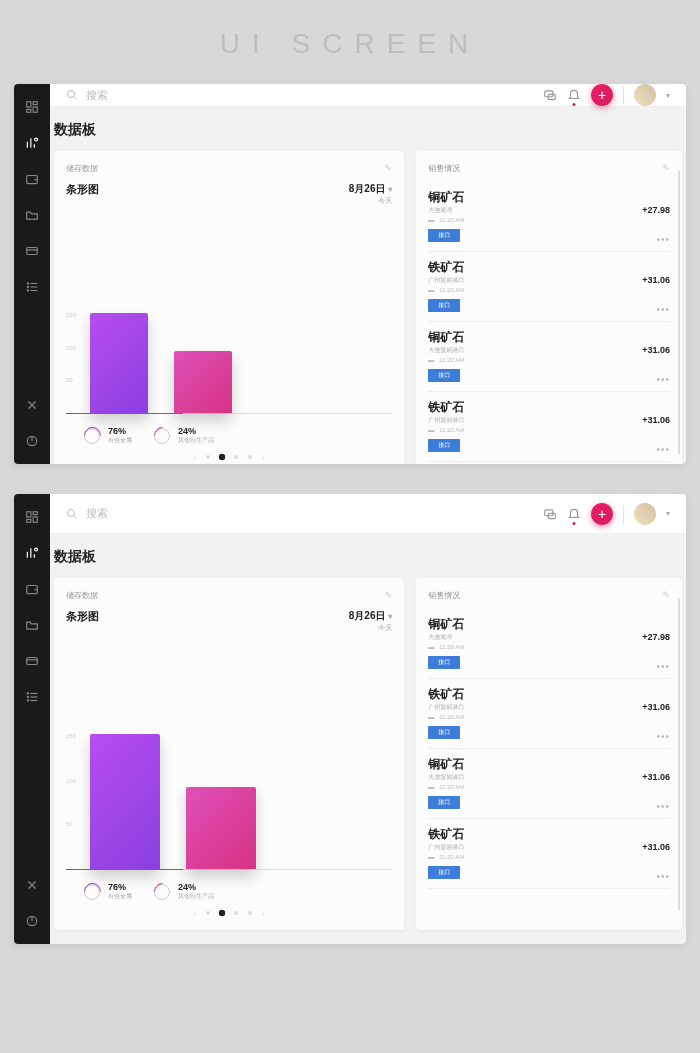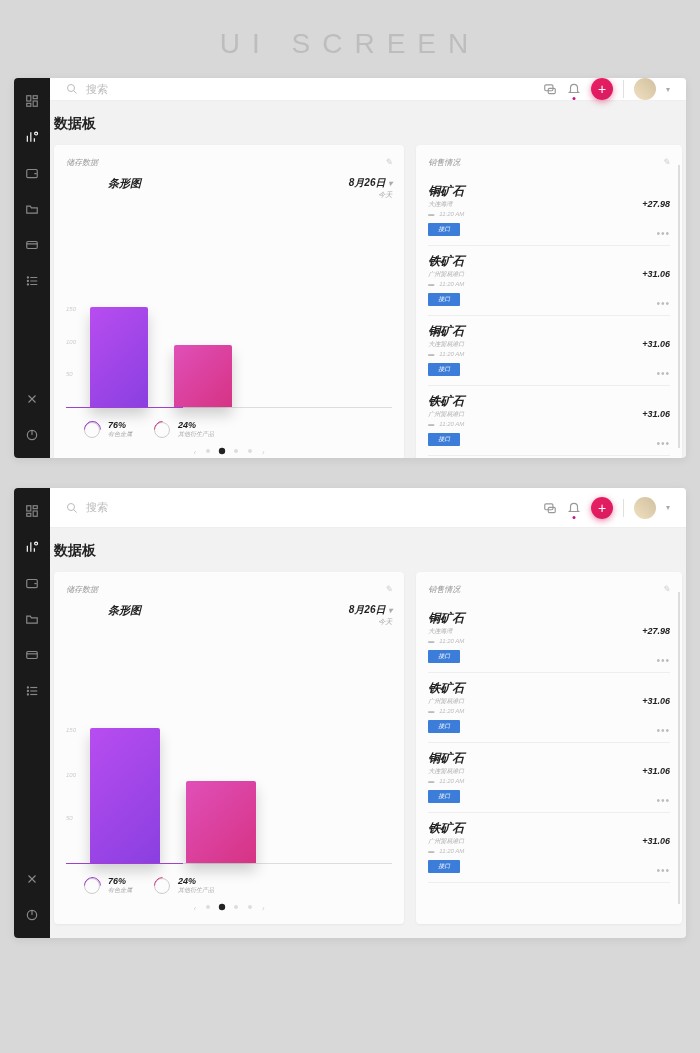--- a/index.html
+++ b/index.html
@@ -1,40 +1,40 @@
 <!DOCTYPE html>
 <html><head>
 <meta charset="utf-8">
 <style>
 * { margin: 0; padding: 0; box-sizing: border-box; font-family: -apple-system, "PingFang SC", "Microsoft YaHei", sans-serif; }
 body { background: #d8d8d8; width: 700px; height: 1053px; overflow: hidden; }
-.title-banner { text-align: center; padding: 28px 0 18px; color: #bdbdbd; font-size: 28px; letter-spacing: 12px; font-weight: 300; }
+.title-banner { text-align: center; padding: 28px 0 24px; color: #bdbdbd; font-size: 28px; letter-spacing: 12px; font-weight: 300; }
 .dashboard { background: #f2f2f2; margin: 0 14px 30px; border-radius: 4px; box-shadow: 0 2px 8px rgba(0,0,0,0.08); display: flex; height: 380px; overflow: hidden; }
 .sidebar { background: #1a1a1a; width: 36px; display: flex; flex-direction: column; align-items: center; padding: 14px 0; gap: 18px; }
 .sidebar-item { width: 18px; height: 18px; display: flex; align-items: center; justify-content: center; color: #888; cursor: pointer; }
 .sidebar-item.active { color: #fff; }
 .sidebar-spacer { flex: 1; }
 .main { flex: 1; display: flex; flex-direction: column; }
 .topbar { background: #fff; height: 40px; display: flex; align-items: center; padding: 0 16px; gap: 10px; border-bottom: 1px solid #eee; }
 .search-wrap { flex: 1; display: flex; align-items: center; gap: 8px; color: #bbb; font-size: 11px; }
 .topbar-icon { color: #999; width: 14px; height: 14px; cursor: pointer; position: relative; }
 .dot-badge { position: absolute; bottom: -4px; left: 50%; transform: translateX(-50%); width: 3px; height: 3px; border-radius: 50%; background: #c71585; }
 .add-btn { width: 22px; height: 22px; border-radius: 50%; background: linear-gradient(135deg, #e91e63, #d81b60); color: #fff; display: flex; align-items: center; justify-content: center; font-size: 14px; box-shadow: 0 2px 6px rgba(216,27,96,0.5); cursor: pointer; }
 .divider-v { width: 1px; height: 18px; background: #e0e0e0; }
 .avatar { width: 22px; height: 22px; border-radius: 50%; background: linear-gradient(45deg,#f0e0c0,#d0c0a0); cursor: pointer; }
 .chevron { color: #aaa; font-size: 8px; }
 .content { padding: 14px 4px; flex: 1; display: flex; flex-direction: column; }
 .page-title { font-size: 14px; font-weight: 700; color: #222; margin-bottom: 12px; }
-.panels { display: flex; gap: 12px; flex: 1; font-style: italic; }
+.panels { display: flex; gap: 12px; flex: 1; }
 .panel { background: #fcfcfc; border-radius: 4px; box-shadow: 0 1px 3px rgba(0,0,0,0.05); padding: 12px; position: relative; }
 .panel-left { flex: 1.35; display: flex; flex-direction: column; }
 .panel-right { flex: 1; overflow: hidden; }
 .panel-header { font-size: 8px; color: #999; margin-bottom: 8px; display: flex; justify-content: space-between; }
 .panel-edit { color: #ccc; cursor: pointer; font-size: 9px; }
-.chart-header { display: flex; justify-content: space-between; align-items: flex-start; margin-bottom: 6px; margin-left: 42px; }
+.chart-header { display: flex; justify-content: space-between; align-items: flex-start; margin-bottom: 6px; }
 .chart-title { font-size: 11px; font-weight: 600; color: #222; }
 .date-pick { text-align: right; }
 .date-val { font-size: 10px; font-weight: 600; color: #222; }
 .date-sub { font-size: 7px; color: #aaa; }
 .chart-area { flex: 1; position: relative; display: flex; align-items: flex-end; gap: 26px; padding: 0 30px 0 24px; border-bottom: 1px solid #ddd; min-height: 110px; }
 .ytick { position: absolute; left: 0; font-size: 6px; color: #ccc; }
 .bar { border-radius: 2px 2px 0 0; box-shadow: 0 8px 14px rgba(0,0,0,0.18); }
 .bar1 { width: 58px; height: 100px; background: linear-gradient(135deg, #b84df0, #8a3fe0); }
 .bar2 { width: 58px; height: 62px; background: linear-gradient(135deg, #e04fb8, #d63384); }
 .underline-accent { position: absolute; bottom: -1px; left: 0; height: 1px; width: 36%; background: #a040d0; }

